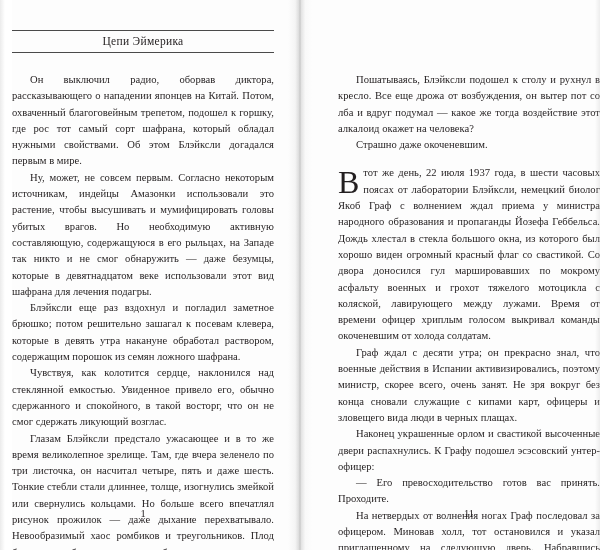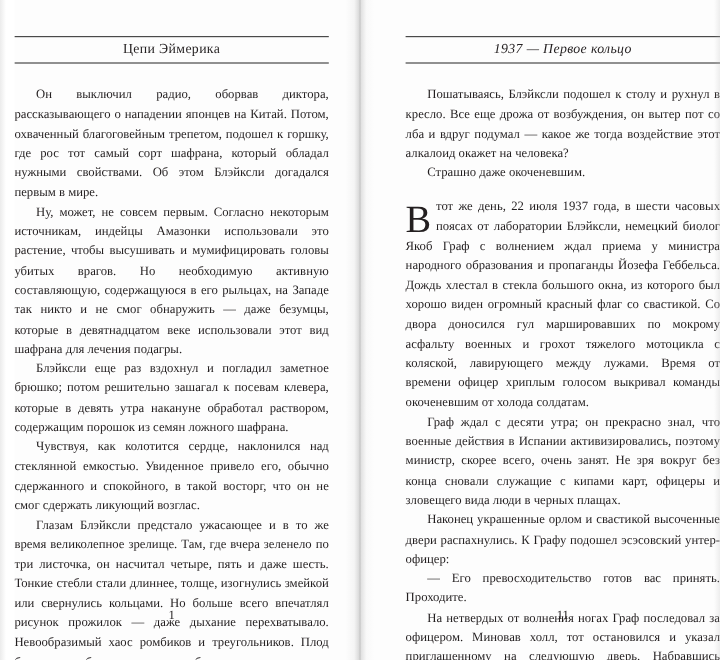--- a/index.html
+++ b/index.html
@@ -126,21 +126,20 @@
       <p>Блэйксли еще раз вздохнул и погладил заметное брюшко; потом решительно зашагал к посевам клевера, которые в девять утра накануне обработал раствором, содержащим порошок из семян ложного шафрана.</p>
       <p>Чувствуя, как колотится сердце, наклонился над стеклянной емкостью. Увиденное привело его, обычно сдержанного и спокойного, в такой восторг, что он не смог сдержать ликующий возглас.</p>
       <p>Глазам Блэйксли предстало ужасающее и в то же время великолепное зрелище. Там, где вчера зеленело по три листочка, он насчитал четыре, пять и даже шесть. Тонкие стебли стали длиннее, толще, изогнулись змейкой или свернулись кольцами. Но больше всего впечатлял рисунок прожилок — даже дыхание перехватывало. Невообразимый хаос ромбиков и треугольников. Плод больного воображения какого-то безумца.</p>
     </div>
 
     <div class="folio">1</div>
   </div>
 
   <div class="sheet right">
 
-    <div class="runhead">1937 — Первое кольцо</div>
 
     <div class="textblock">
       <p>Пошатываясь, Блэйксли подошел к столу и рухнул в кресло. Все еще дрожа от возбуждения, он вытер пот со лба и вдруг подумал — какое же тогда воздействие этот алкалоид окажет на человека?</p>
       <p>Страшно даже окоченевшим.</p>
 
       <span class="gap"></span>
 
       <p class="dropcap-para">
         <span class="dropcap">В</span><span>тот же день, 22 июля 1937 года, в шести часовых поясах от лаборатории Блэйксли, немецкий биолог Якоб Граф с волнением ждал приема у министра народного образования и пропаганды Йозефа Геббельса. Дождь хлестал в стекла большого окна, из которого был хорошо виден огромный красный флаг со свастикой. Со двора доносился гул маршировавших по мокрому асфальту военных и грохот тяжелого мотоцикла с коляской, лавирующего между лужами. Время от времени офицер хриплым голосом выкривал команды окоченевшим от холода солдатам.</span>
       </p>

